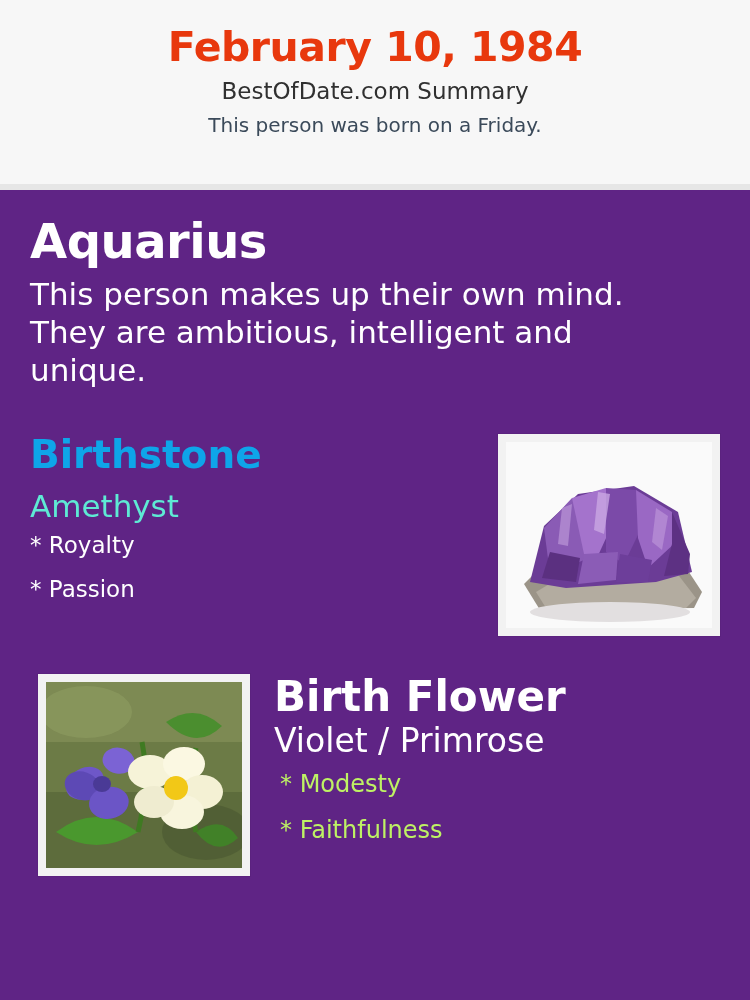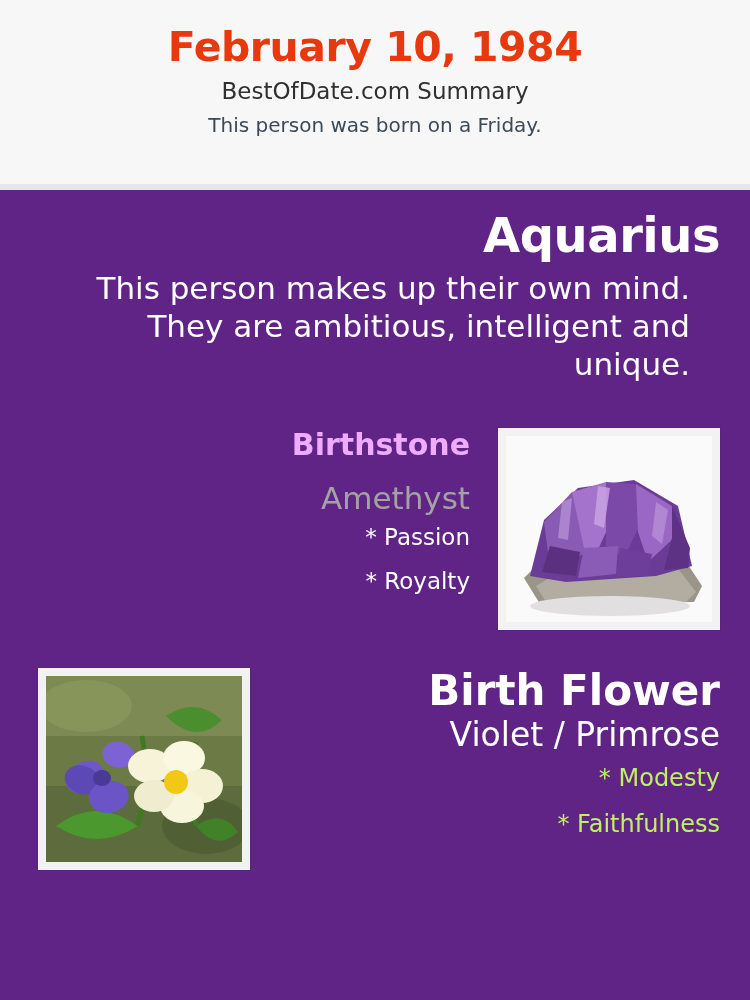--- a/index.html
+++ b/index.html
@@ -52,25 +52,24 @@
 
   .divider {
     height: 6px;
     background: #e6e6e6;
     width: 100%;
   }
 
   
   .body-purple {
     background: #5f2485;
-    padding: 20px 30px 20px 30px;
+    padding: 26px 30px 20px 30px;
     box-sizing: border-box;
     height: 810px;
     position: relative;
-    text-align: right;
   }
 
   .zodiac-title {
     color: #ffffff;
     font-size: 48px;
     font-weight: bold;
     line-height: 1.05;
     margin: 0 0 10px 0;
     letter-spacing: -0.5px;
   }
@@ -86,28 +85,28 @@
   
   .stone-section {
     margin-top: 44px;
     position: relative;
     min-height: 225px;
   }
   .stone-text {
     width: 440px;
   }
   .section-title {
-    color: #f0abfc;
-    font-size: 30px;
+    color: #0ea5e9;
+    font-size: 39px;
     font-weight: bold;
     line-height: 1.1;
-    margin: 0 0 20px 0;
+    margin: 0 0 12px 0;
   }
   .section-sub {
-    color: #a3a3a3;
+    color: #5eead4;
     font-size: 31px;
     font-weight: normal;
     line-height: 1.15;
     margin: 0 0 10px 0;
   }
   .bullet {
     color: #ffffff;
     font-size: 23px;
     line-height: 1.0;
     margin: 0 0 21px 0;
@@ -192,22 +191,22 @@
 
   <div class="body-purple">
 
     <h2 class="zodiac-title">Aquarius</h2>
     <p class="zodiac-desc">This person makes up their own mind. They are ambitious, intelligent and unique.</p>
 
     <div class="stone-section">
       <div class="stone-text">
         <h3 class="section-title">Birthstone</h3>
         <div class="section-sub">Amethyst</div>
+        <div class="bullet">* Royalty</div>
         <div class="bullet">* Passion</div>
-        <div class="bullet">* Royalty</div>
       </div>
 
       <div class="photo-frame stone-photo-frame">
         <div class="stone-photo">
           <svg viewBox="0 0 206 186" width="100%" height="100%" preserveAspectRatio="none">
             <rect x="0" y="0" width="206" height="186" fill="#fafafa"></rect>
 
             <path d="M18 142 L40 120 L175 118 L196 150 L188 166 L34 168 Z" fill="#9b9488"></path>
             <path d="M30 150 L60 132 L170 130 L190 156 L180 166 L40 166 Z" fill="#b3aca0"></path>
 

